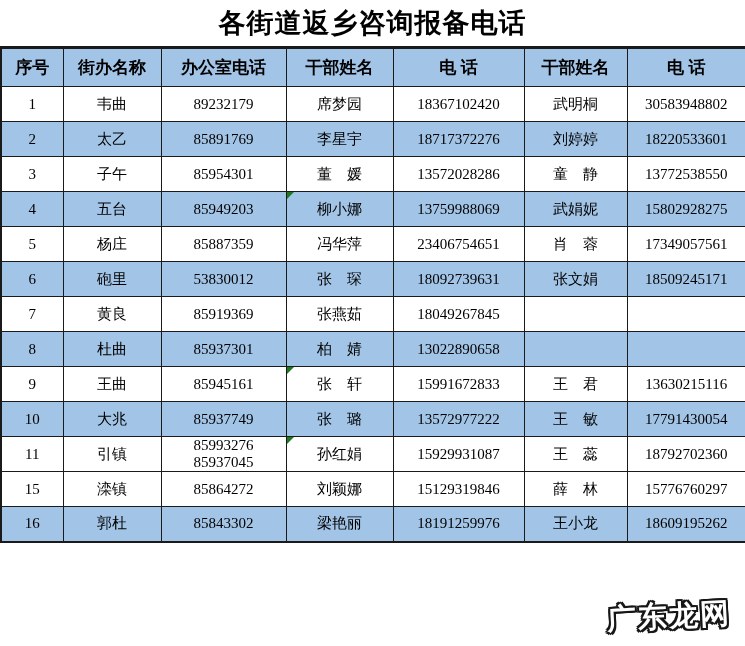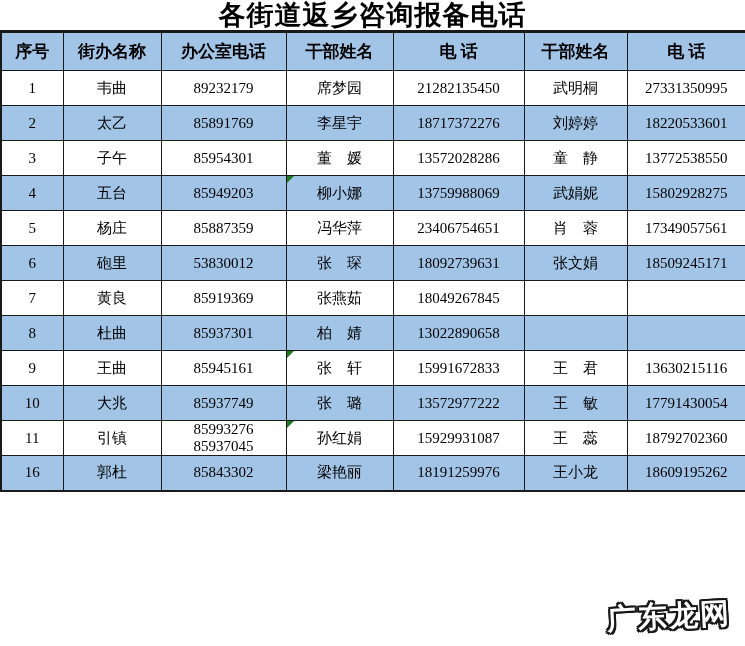--- a/index.html
+++ b/index.html
@@ -4,21 +4,21 @@
 <style>
   html, body { margin: 0; padding: 0; }
   body {
     width: 745px; height: 646px;
     background: #ffffff;
     font-family: "Liberation Sans", sans-serif;
     position: relative;
     overflow: hidden;
   }
   .title-band {
-    height: 30px;
+    height: 46px;
     display: flex; align-items: center; justify-content: center; border-radius: 14px;
   }
   .title {
     font-size: 27px;
     font-weight: bold;
     color: #000000;
     letter-spacing: 1px;
   }
   table.phone-table {
     width: 745px;
@@ -36,21 +36,21 @@
     overflow: hidden;
     color: #000000;
   }
   .phone-table thead tr {
     height: 39px;
     background: #a2c4e6;
   }
   .phone-table th {
     font-size: 17px;
     font-weight: bold;
-    font-family: Liberation Serif, serif;
+    font-family: Liberation Sans, sans-serif;
   }
   .phone-table tbody tr { height: 35px; background: #ffffff; }
   .phone-table tbody tr.alt { background: #a2c4e6; }
   .phone-table td {
     font-size: 15px;
     font-family: "Liberation Serif", serif;
     white-space: pre-line;
     line-height: 1.12;
   }
   
@@ -110,23 +110,23 @@
       <th>干部姓名</th>
       <th>电  话</th>
     </tr>
   </thead>
   <tbody>
       <tr>
     <td>1</td>
     <td>韦曲</td>
     <td>89232179</td>
     <td>席梦园</td>
-    <td>21282135450</td>
+    <td>18367102420</td>
     <td>武明桐</td>
-    <td>27331350995</td>
+    <td>30583948802</td>
   </tr>
       <tr class="alt">
     <td>2</td>
     <td>太乙</td>
     <td>85891769</td>
     <td>李星宇</td>
     <td>18717372276</td>
     <td>刘婷婷</td>
     <td>18220533601</td>
   </tr>
@@ -205,20 +205,29 @@
       <tr>
     <td>11</td>
     <td>引镇</td>
     <td>85993276
 85937045</td>
     <td class="flag">孙红娟</td>
     <td>15929931087</td>
     <td>王　蕊</td>
     <td>18792702360</td>
   </tr>
+      <tr>
+    <td>15</td>
+    <td>滦镇</td>
+    <td>85864272</td>
+    <td>刘颖娜</td>
+    <td>15129319846</td>
+    <td>薛　林</td>
+    <td>15776760297</td>
+  </tr>
       <tr class="alt">
     <td>16</td>
     <td>郭杜</td>
     <td>85843302</td>
     <td>梁艳丽</td>
     <td>18191259976</td>
     <td>王小龙</td>
     <td>18609195262</td>
   </tr>
     </tbody>

